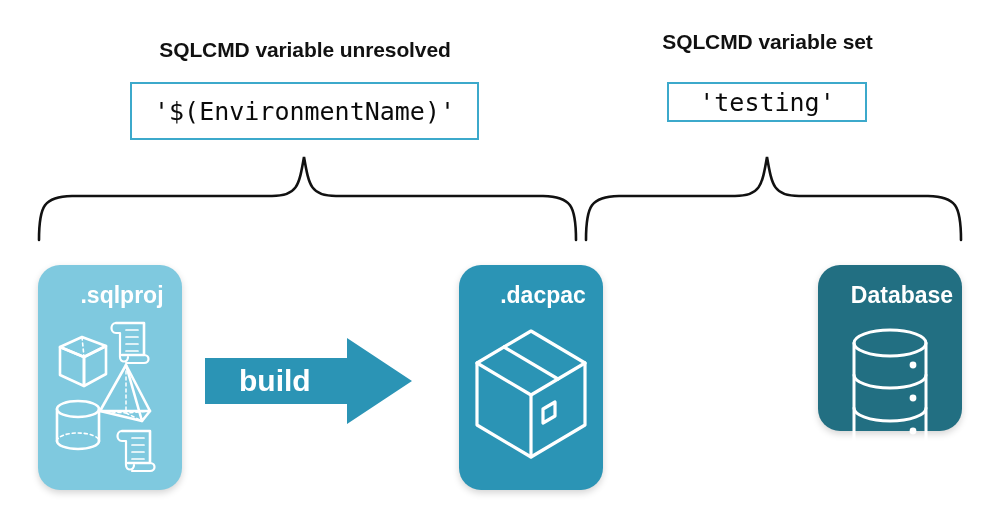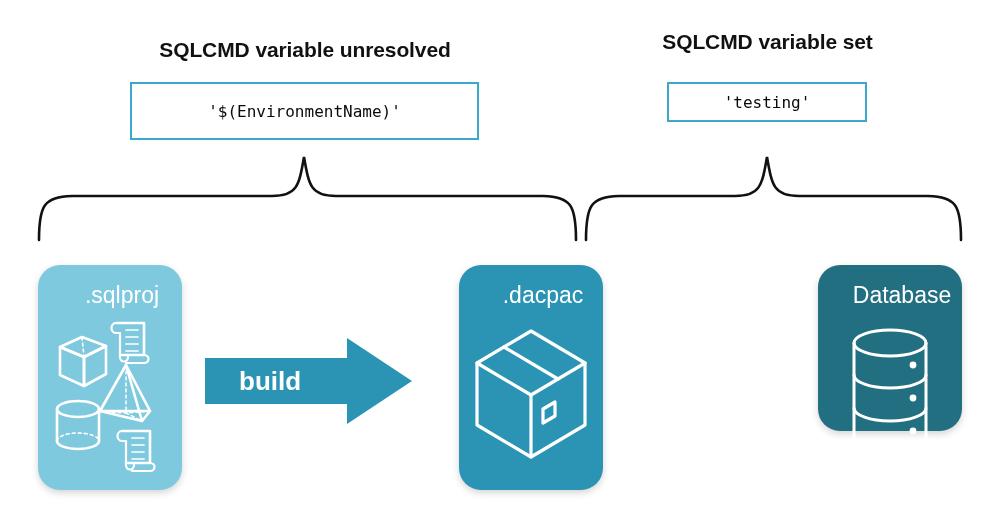--- a/index.html
+++ b/index.html
@@ -36,21 +36,21 @@
   
   .code-box {
     position: absolute;
     box-sizing: border-box;
     border: 2px solid #3CA9CB;
     background: #ffffff;
     display: flex;
     align-items: center;
     justify-content: center;
     font-family: "DejaVu Sans Mono", monospace;
-    font-size: 16px;
+    font-size: 25px;
     color: #0a0a0a;
     white-space: nowrap;
   }
   #code-box-unresolved { left: 130px; top: 82px; width: 349px; height: 58px; }
   #code-box-set        { left: 667px; top: 82px; width: 200px; height: 40px; }
 
   
   #braces {
     position: absolute;
     left: 0;
@@ -66,21 +66,21 @@
     border-radius: 22px;
     box-shadow: 0 3px 7px rgba(0,0,0,0.17);
   }
   .stage-label {
     position: absolute;
     left: 0;
     right: 0;
     top: 17px;
     text-align: center;
     font-family: "Liberation Sans", sans-serif;
-    font-weight: normal;
+    font-weight: bold;
     font-size: 23px;
     color: #ffffff;
     white-space: nowrap;
     padding-left: 24px;
   }
   .stage-art {
     position: absolute;
     left: 0;
     top: 48px;
     width: 100%;
@@ -95,21 +95,21 @@
   .arrow {
     position: absolute;
     display: flex;
     align-items: center;
   }
   .arrow svg { position: absolute; left: 0; top: 0; }
   .arrow-label {
     position: relative;
     font-family: "Liberation Sans", sans-serif;
     font-weight: bold;
-    font-size: 26px;
+    font-size: 30px;
     color: #ffffff;
     z-index: 2;
     white-space: nowrap;
   }
   #arrow-build {
     left: 205px; top: 336px; width: 207px; height: 90px;
   }
   #arrow-build .arrow-label { left: 34px; }
   #arrow-deploy {
     left: 601px; top: 336px; width: 207px; height: 90px;

